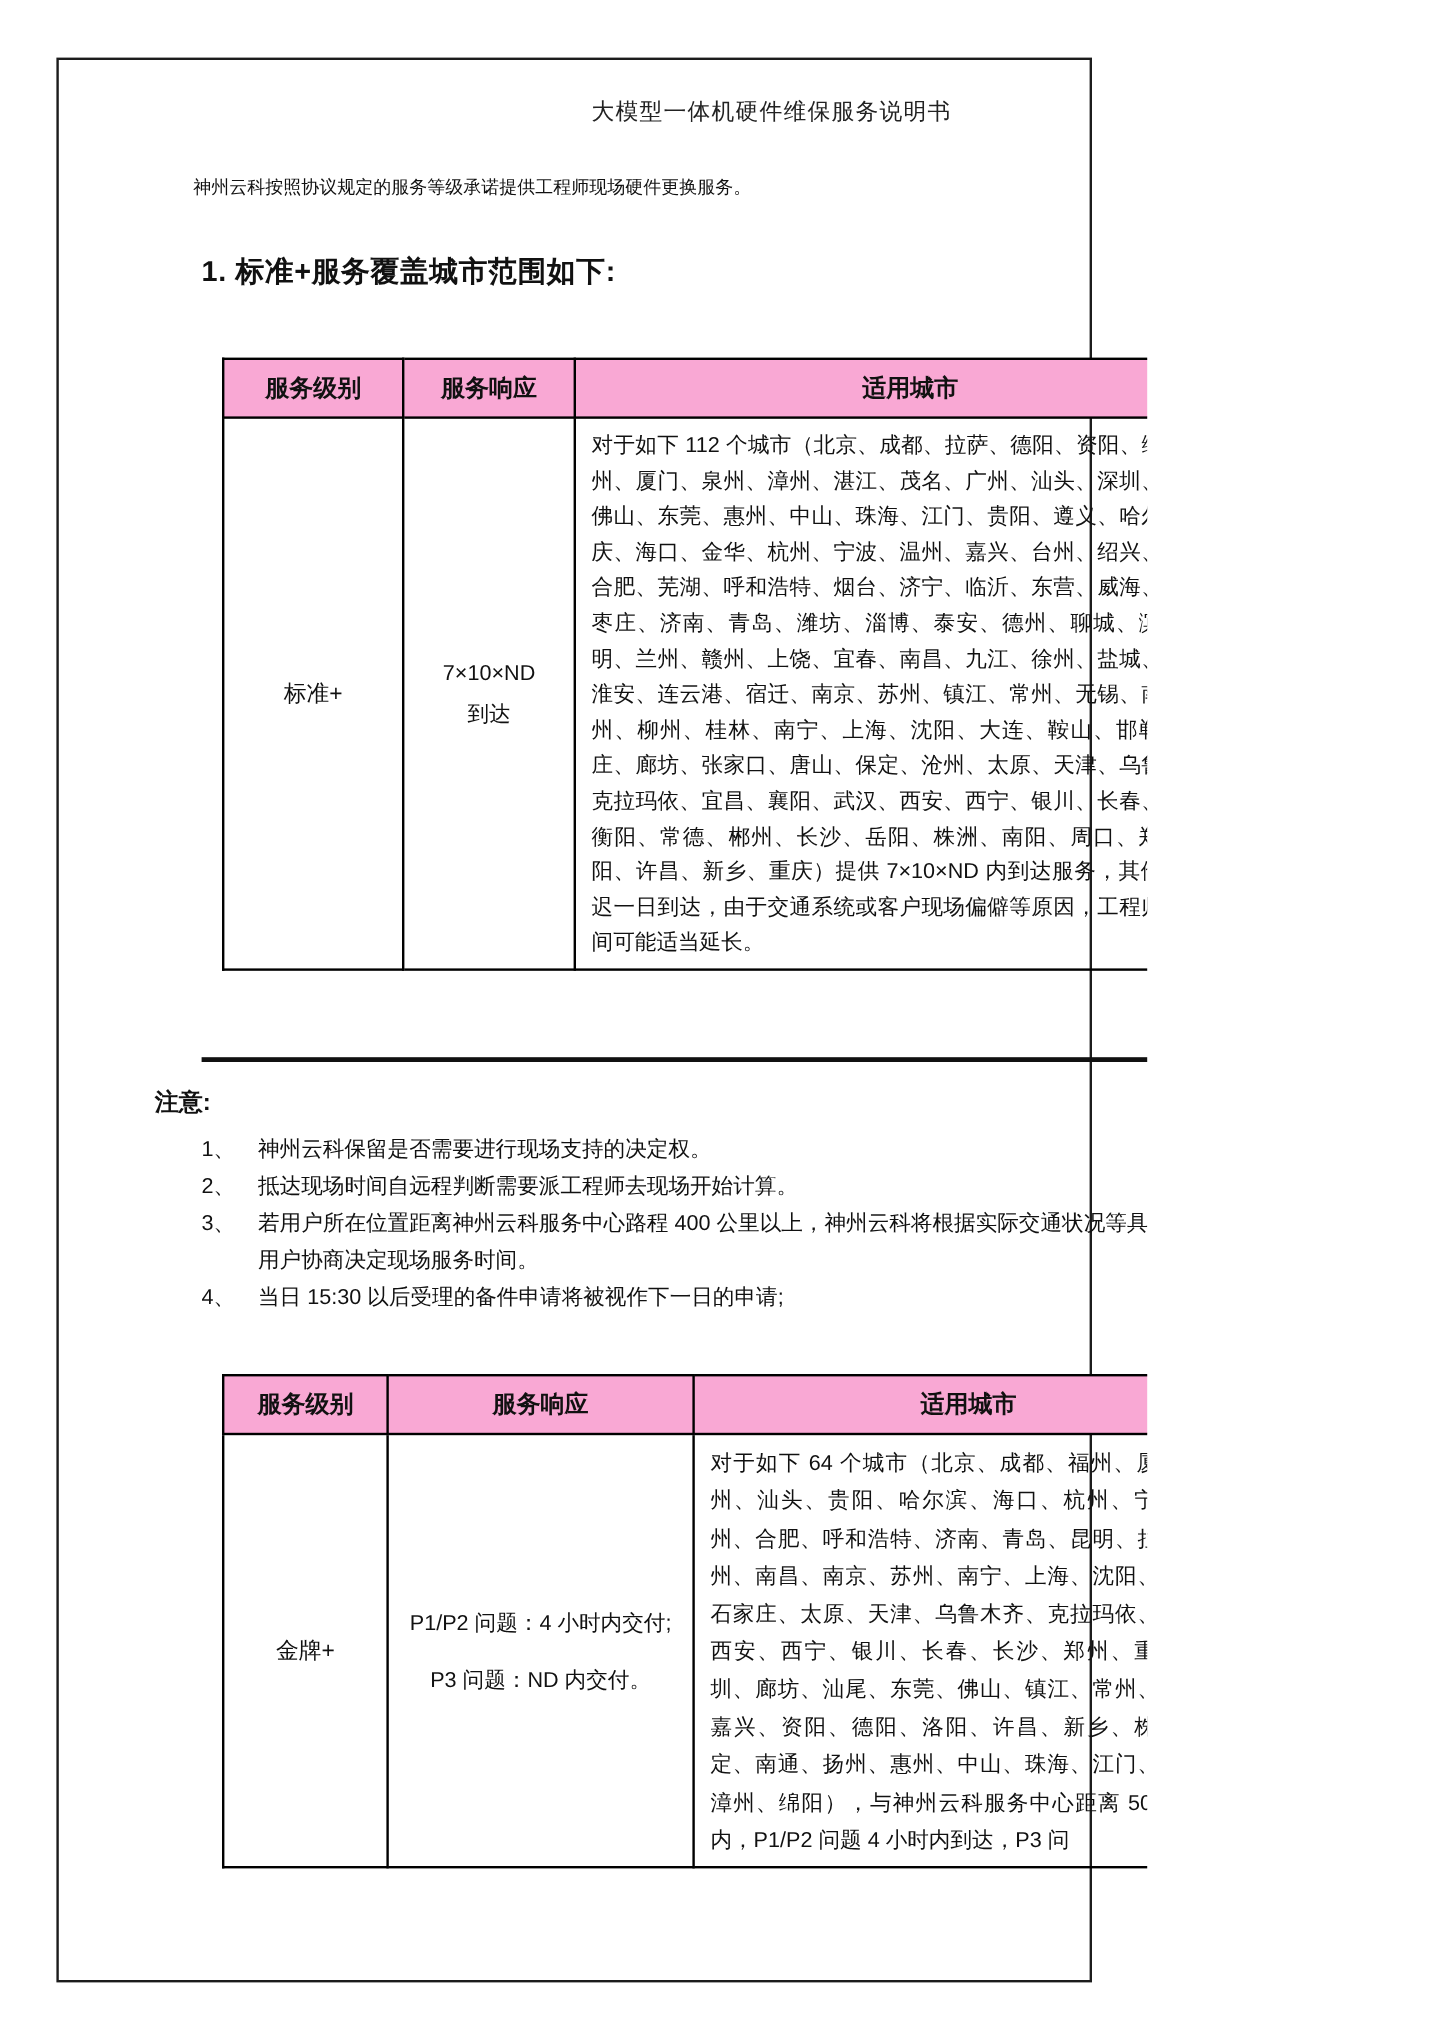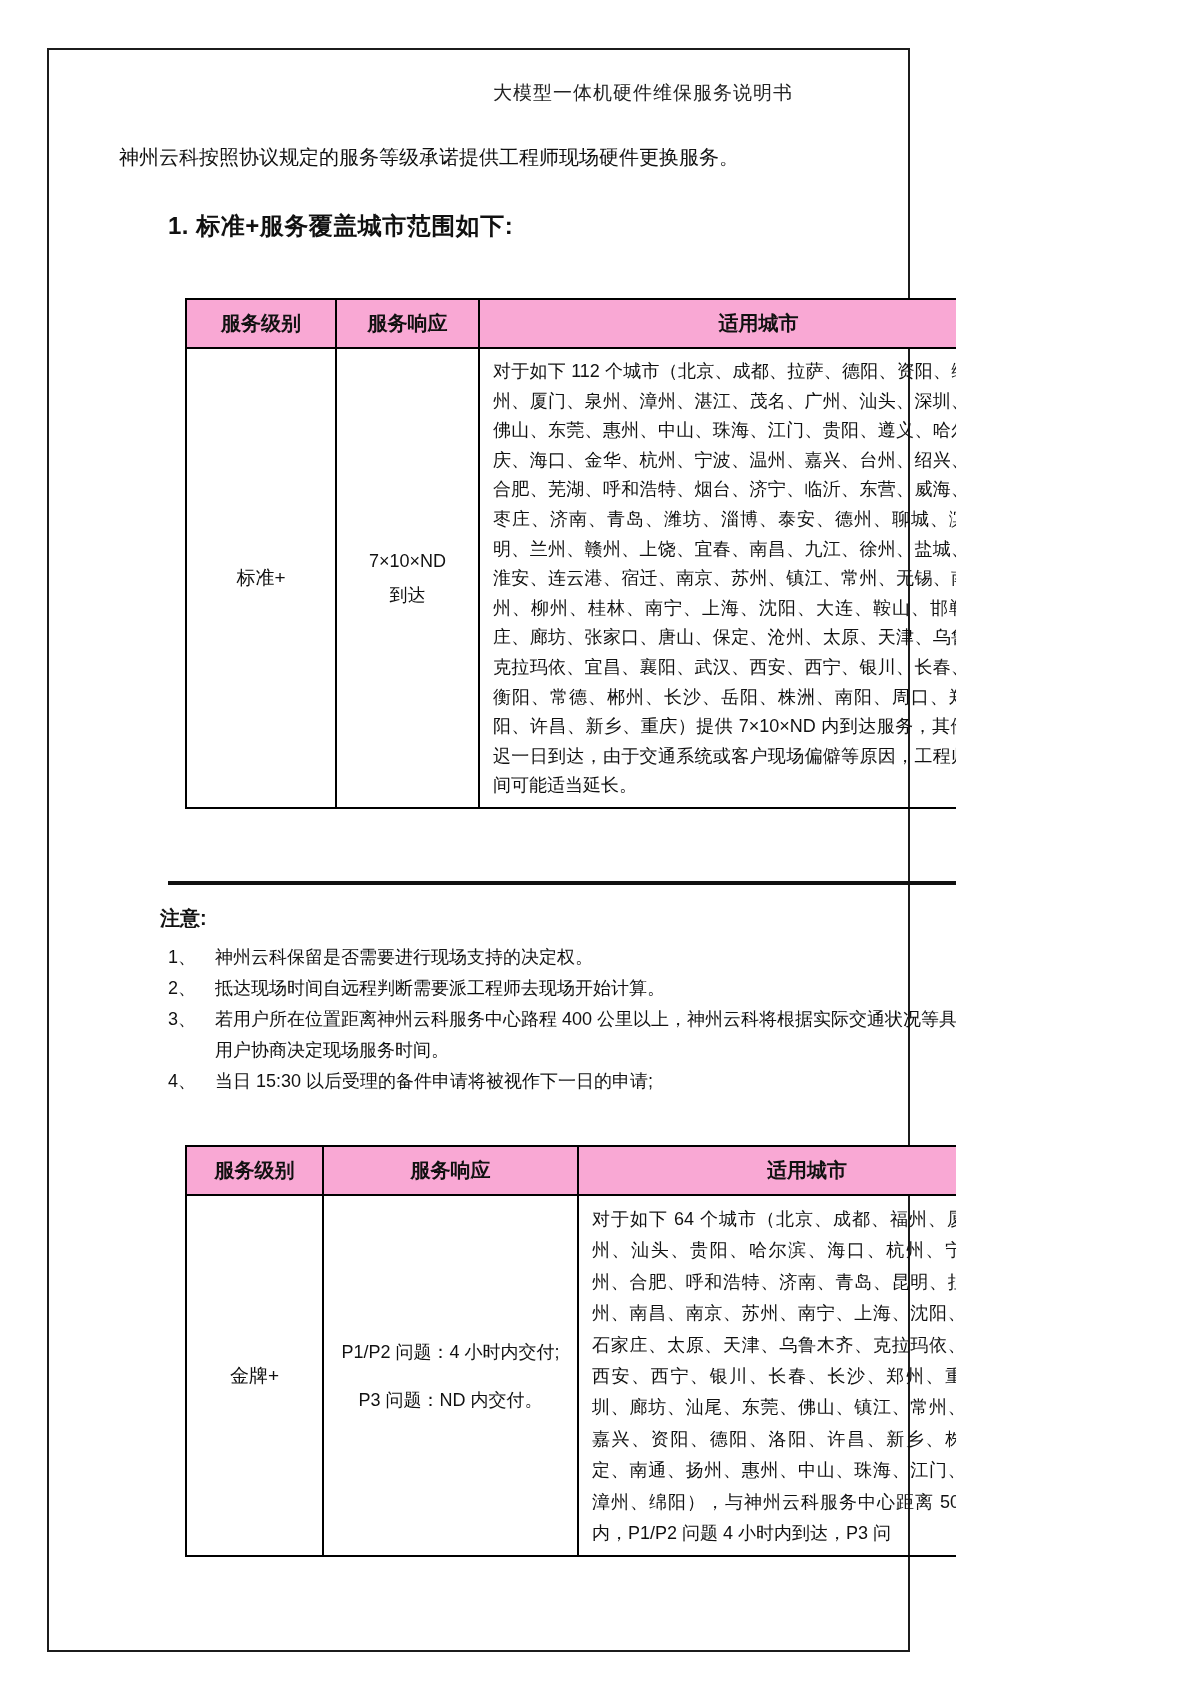--- a/index.html
+++ b/index.html
@@ -3,21 +3,21 @@
 <meta charset="utf-8">
 <style>
   html,body{margin:0;padding:0;background:#ffffff;}
   .page{position:relative;width:956px;height:1698px;background:#ffffff;overflow:hidden;
         font-family:"Liberation Sans",sans-serif;color:#111;}
   .frame{position:absolute;top:48px;left:47px;right:46px;bottom:46px;border:2px solid #1c1c1c;background:#fff;}
 
   .header-line{margin:30px 115px 0 0;text-align:right;
                font-family:"Liberation Serif",serif;font-size:19px;color:#222;letter-spacing:1px;}
 
-  .intro{margin:38px 0 0 70px;font-size:20px;line-height:26px;}
+  .intro{margin:38px 0 0 112px;font-size:15px;line-height:26px;}
 
   .sec-heading{margin:0 0 0 119px;font-size:24px;font-weight:bold;letter-spacing:0.5px;}
   #h1{margin-top:40px;}
   #h2{margin-top:52px;}
 
   table.svc{border-collapse:collapse;table-layout:fixed;}
   #table1{margin:56px 0 0 136px;width:852px;}
   #table2{margin:48px 0 0 136px;width:850px;}
   table.svc th,table.svc td{border:2px solid #000;}
   table.svc th{background:#f9a8d4;height:45px;font-size:20px;font-weight:bold;text-align:center;}
@@ -26,21 +26,21 @@
   td.resp .gap{margin-top:14px;}
   td.cities{vertical-align:top;padding:8px 13px 6px 13px;
             text-align:justify;text-justify:inter-ideograph;margin-left:34px;}
   #table1 td{height:416px;}
   #table2 td{height:333px;}
   #table1 td.cities{font-size:18px;line-height:29.6px;}
   #table2 td.cities{font-size:18px;line-height:31.4px;border-radius:13px;}
 
   .rule{margin:72px 0 0 119px;width:869px;height:4px;background:#111;}
 
-  .notice{margin:20px 0 0 111px;font-size:20px;font-weight:bold;}
+  .notice{margin:20px 0 0 80px;font-size:20px;font-weight:bold;}
   .notes{margin:10px 0 0 119px;width:874px;}
   .note-item{display:flex;font-size:18px;line-height:31px;}
   .note-num{width:47px;flex:none;}
   .note-text{flex:1;}
 
   .footer{position:absolute;left:0;right:0;bottom:58px;text-align:center;
           font-family:"Liberation Serif",serif;font-size:19px;font-weight:bold;color:#111;letter-spacing:2px;}
 </style>
 </head>
 <body>

